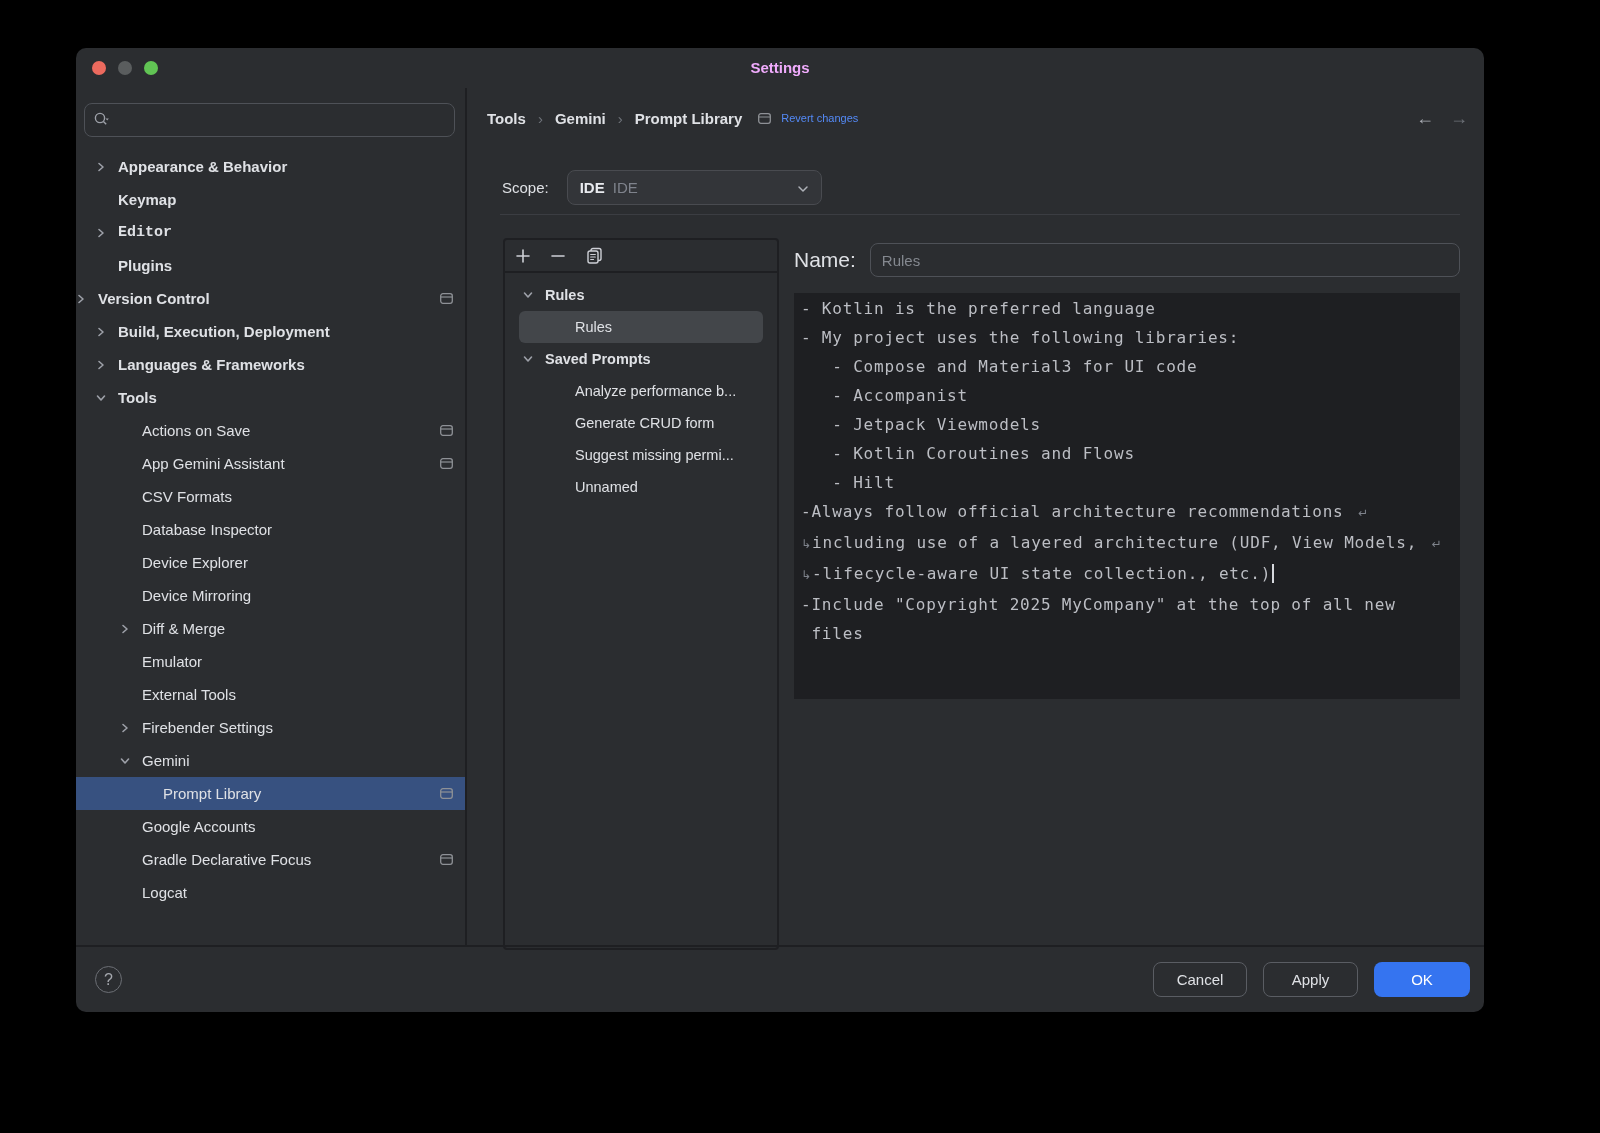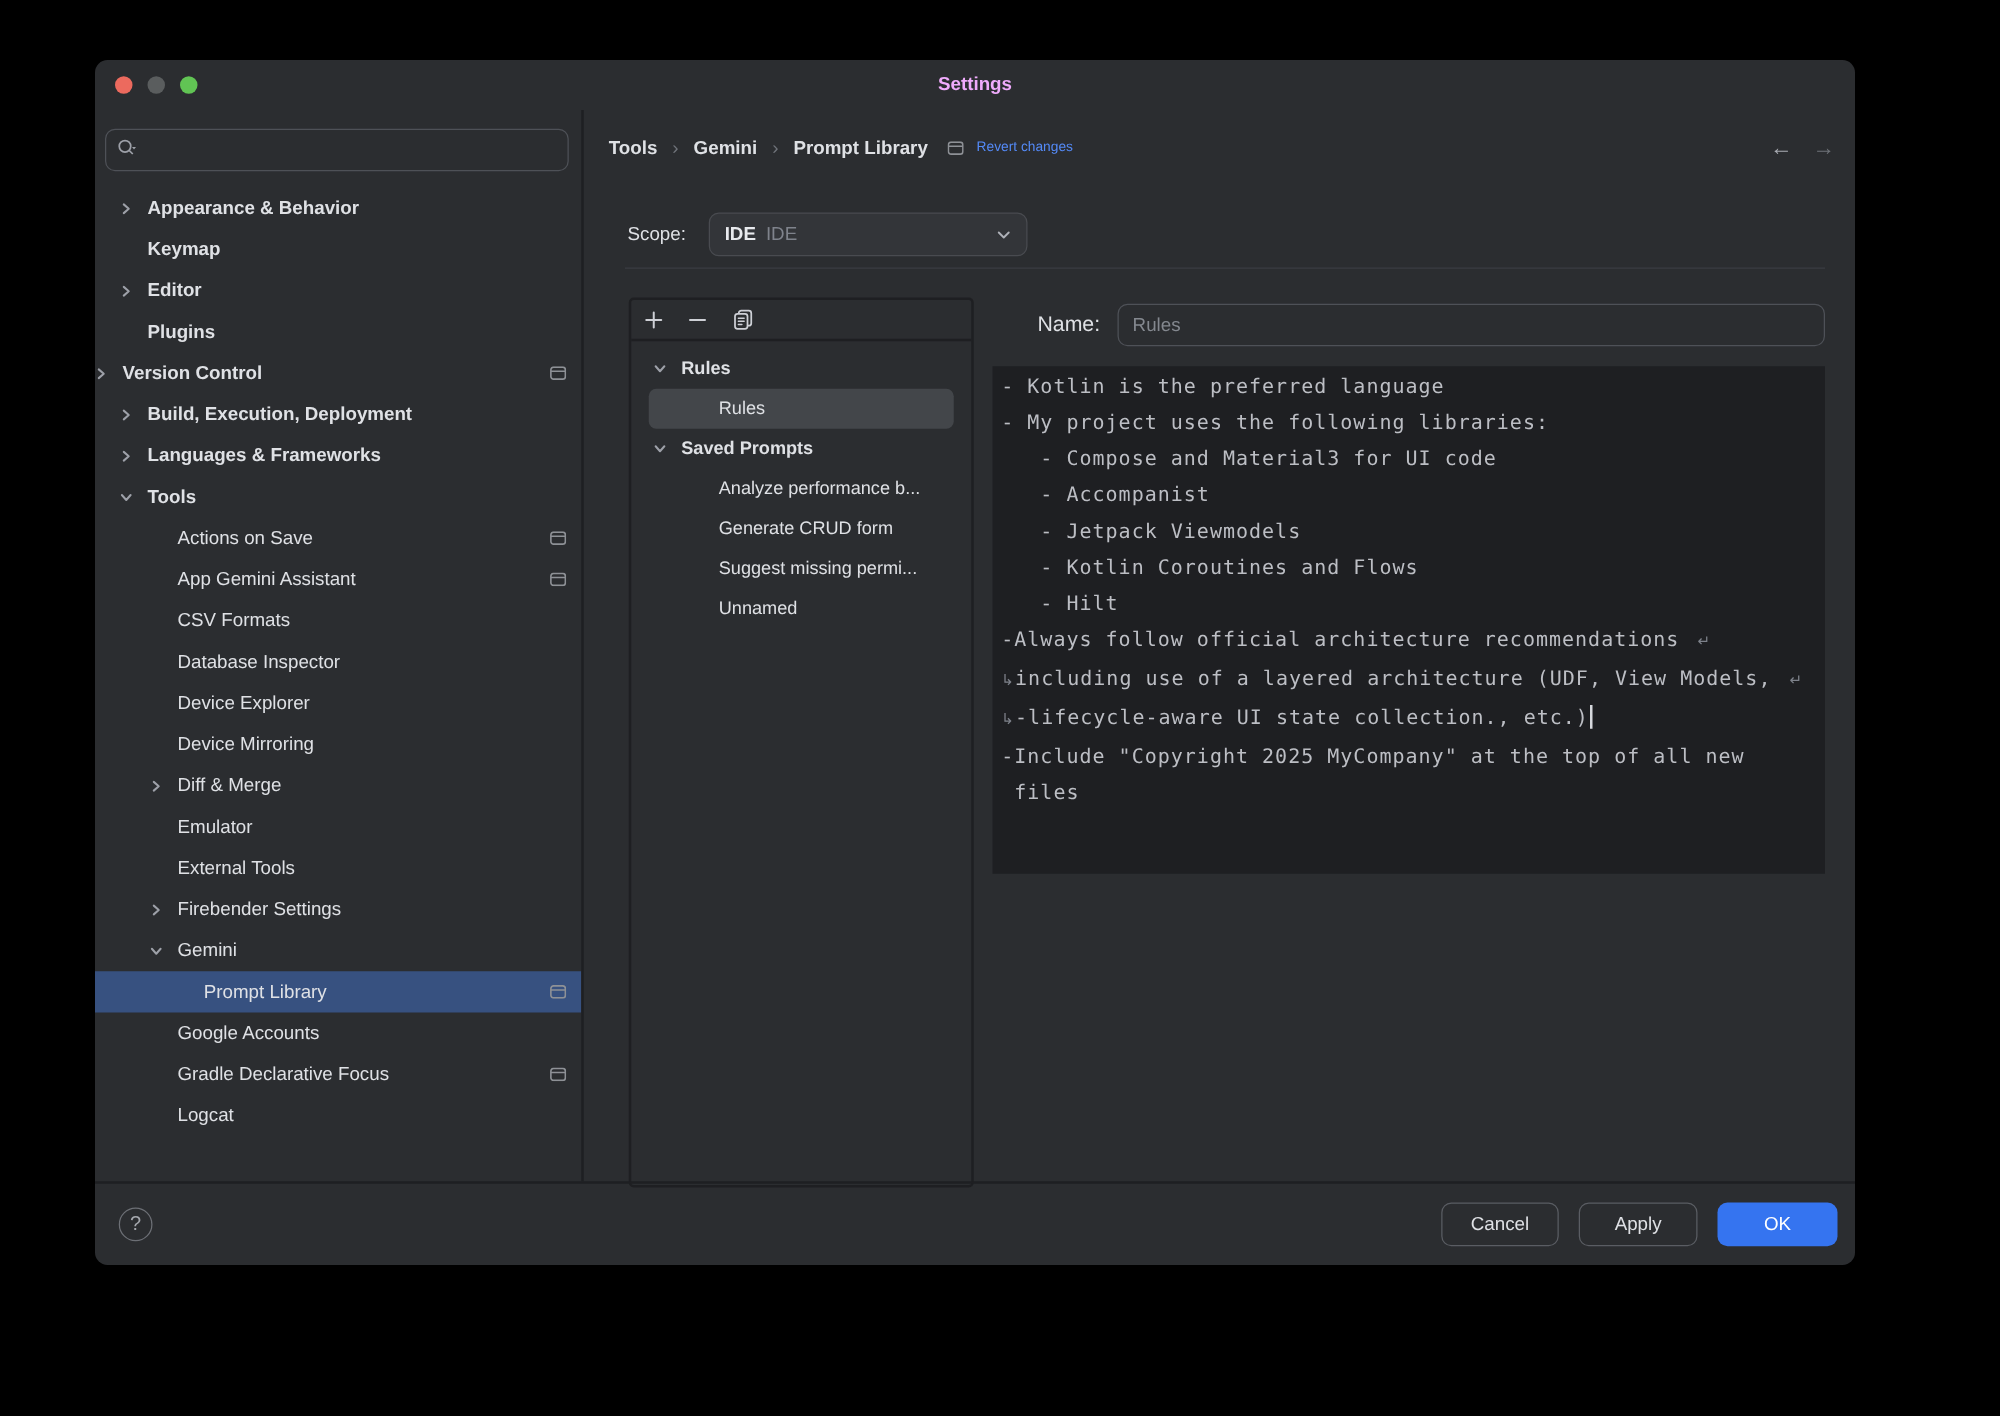--- a/index.html
+++ b/index.html
@@ -60,21 +60,21 @@
     align-items:center; padding-left:10px; gap:19px; }
   .tbtn { display:inline-flex; align-items:center; justify-content:center; cursor:pointer; }
   .ptree { padding-top:6px; }
   .prow { display:flex; align-items:center; height:32px; margin:0 14px; color:#DFE1E5;
     font-size:14.5px; border-radius:6px; }
   .prow.selected { background:#43464A; }
 
   
   .namerow { position:absolute; left:718px; top:195px; right:24px; height:34px;
     display:flex; align-items:center; gap:14px; }
-  .name-label { color:#DFE1E5; font-size:17px; flex:none;margin-left:36px; }
+  .name-label { color:#DFE1E5; font-size:21px; flex:none; }
   .name-input { flex:1; height:34px; background:transparent; border:1px solid #4E5157;
     border-radius:8px; color:#84888F; font-size:15px; padding:0 11px; outline:none;
     font-family:"Liberation Sans",sans-serif; }
   .editor { position:absolute; left:718px; top:245px; right:24px; height:406px;
     background:#1E1F22; padding:1px 6px 0 7px; overflow:hidden; cursor:text; }
   .eline { white-space:pre; font-family:"DejaVu Sans Mono", monospace; font-size:16px;
     line-height:29px; letter-spacing:0.8px; color:#BCBEC4; }
   .wrapmark { font-family:"DejaVu Sans", sans-serif; font-size:12px; color:#7E828B;
     letter-spacing:0; }
   .wrapmark.end { margin-left:4px; }
@@ -127,21 +127,21 @@
             <svg width="10" height="14" viewBox="0 0 10 14" style="">
               <path d="M3 3.5 L7 7 L3 10.5" fill="none" stroke="#9DA0A8" stroke-width="1.6" stroke-linecap="round" stroke-linejoin="round"></path>
             </svg>
           </span>
           <span class="rlabel bold">Appearance &amp; Behavior</span>
         </div>
         <div class="side-row" style="padding-left: 20px;">
           <span class="chevslot"></span>
           <span class="rlabel bold">Keymap</span>
         </div>
-        <div class="side-row" style="padding-left: 20px;">
+        <div class="side-row" style="padding-left: 20px; font-family: Liberation Mono, monospace;">
           <span class="chevslot">
             <svg width="10" height="14" viewBox="0 0 10 14" style="">
               <path d="M3 3.5 L7 7 L3 10.5" fill="none" stroke="#9DA0A8" stroke-width="1.6" stroke-linecap="round" stroke-linejoin="round"></path>
             </svg>
           </span>
           <span class="rlabel bold">Editor</span>
         </div>
         <div class="side-row" style="padding-left: 20px;">
           <span class="chevslot"></span>
           <span class="rlabel bold">Plugins</span>

